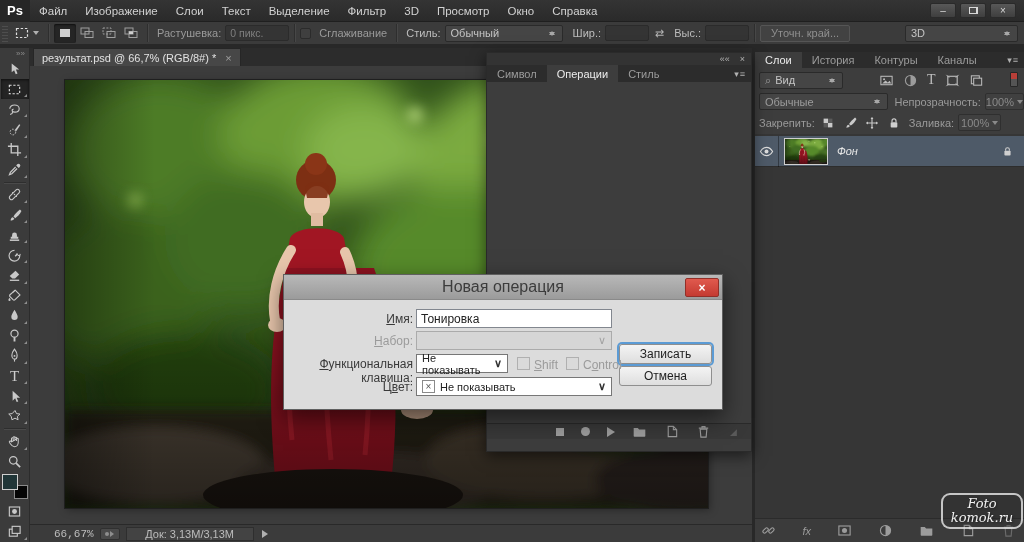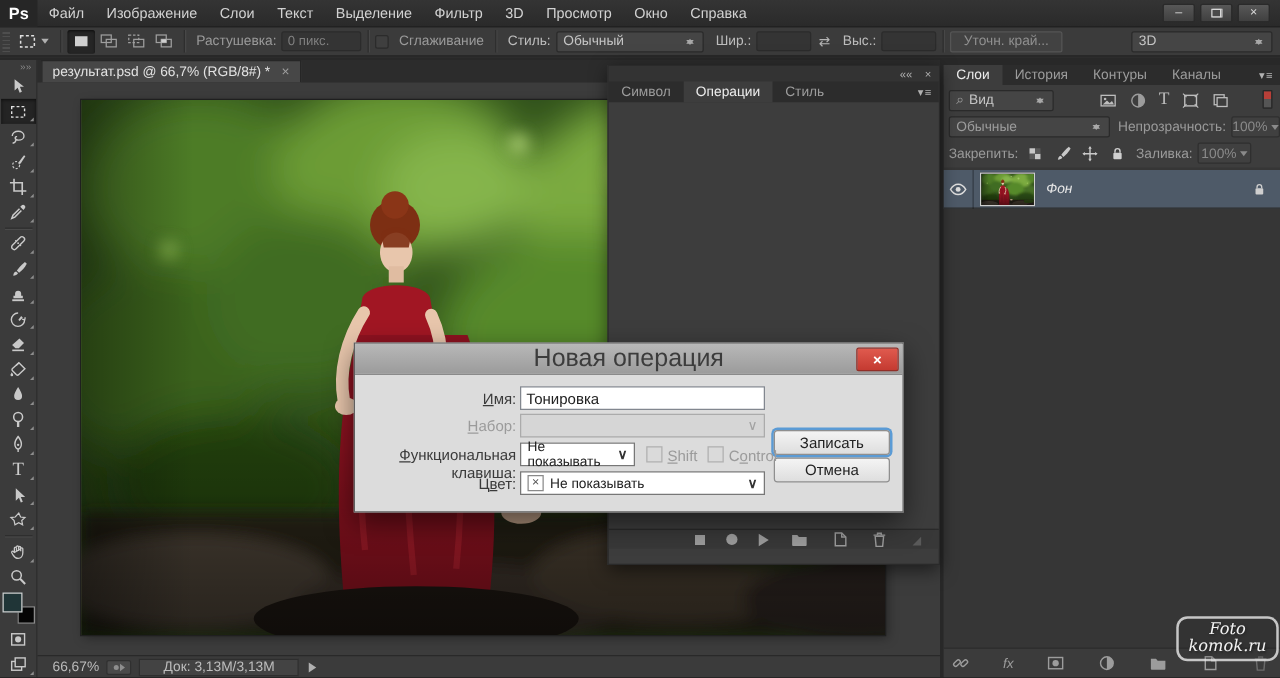--- a/index.html
+++ b/index.html
@@ -56,21 +56,21 @@
   #tabbar { left:30px; top:48px; width:722px; height:18px; background:#2c2c2c; display:flex; align-items:flex-end; }
   #doc-tab { height:18px; margin-left:3px; padding:0 8px; background:#474747; border:1px solid #262626; border-bottom:none; display:flex; align-items:center; gap:9px; color:#e2e2e2; font-size:11px; }
   #doc-tab .x { color:#9f9f9f; font-size:11px; }
 
   
   #canvas { left:30px; top:66px; width:722px; height:458px; background:#3c3c3c; overflow:hidden; }
   #photo { position:absolute; left:35px; top:14px; width:643px; height:428px; box-shadow:0 0 0 1px #1f1f1f, 2px 2px 8px rgba(0,0,0,.35); }
 
   
   #statusbar { left:30px; top:524px; width:722px; height:18px; background:#3b3b3b; border-top:1px solid #292929; display:flex; align-items:center; color:#bdbdbd; }
-  #status-zoom { margin-left:12px; }
+  #status-zoom { margin-left:24px;font-family:Liberation Mono, monospace; }
   #scrub-icon { width:20px; height:12px; background:#4a4a4a; border:1px solid #303030; border-radius:2px; margin:0 6px; display:flex; align-items:center; justify-content:center; gap:1px; }
   #scrub-icon i { display:block; width:4px; height:4px; border-radius:50%; background:#8e8e8e; }
   #scrub-icon b { display:block; width:0; height:0; border-top:3px solid transparent; border-bottom:3px solid transparent; border-left:4px solid #8e8e8e; }
   #doc-well { width:128px; height:14px; background:#434343; border:1px solid #2e2e2e; display:flex; align-items:center; justify-content:center; color:#bdbdbd; }
   #status-arrow { margin-left:8px; width:0; height:0; border-top:4px solid transparent; border-bottom:4px solid transparent; border-left:6px solid #b0b0b0; }
 
   
   #floatpanel { left:486px; top:52px; width:266px; height:400px; background:#3d3d3d; box-shadow:0 4px 14px rgba(0,0,0,.55); border:1px solid #2a2a2a; }
   #fp-header { height:12px; background:#333; display:flex; justify-content:flex-end; align-items:center; gap:10px; padding:0 6px; color:#b2b2b2; font-size:9px; line-height:12px; }
   #fp-tabs { height:17px; background:#2c2c2c; display:flex; align-items:stretch; }
@@ -79,21 +79,21 @@
   .pmenu { margin-left:auto; color:#b2b2b2; font-size:9px; display:flex; align-items:center; padding-right:5px; letter-spacing:1px; }
   #fp-body { height:341px; background:#3d3d3d; }
   #fp-actions { height:16px; background:#383838; border-top:1px solid #2a2a2a; display:flex; align-items:center; justify-content:flex-end; gap:17px; padding-right:14px; }
   .act-stop { width:8px; height:8px; background:#9c9c9c; }
   .act-rec { width:9px; height:9px; border-radius:50%; background:#9c9c9c; }
   .act-play { width:0; height:0; border-top:5px solid transparent; border-bottom:5px solid transparent; border-left:8px solid #9c9c9c; }
   .grip-corner { color:#5a5a5a; font-size:9px; margin-left:2px; }
 
   
   #dialog { left:283px; top:274px; width:440px; height:136px; background:#dcdcdc; border:1px solid #5f5f5f; box-shadow:0 8px 22px rgba(0,0,0,.55); font-size:12px; color:#3a3a3a; }
-  #dlg-title { height:25px; background:linear-gradient(#b8b8b8,#9b9b9b); border-bottom:1px solid #8a8a8a; display:flex; align-items:center; justify-content:center; font-size:20px; color:#3c3c3c; }
+  #dlg-title { height:25px; background:linear-gradient(#b8b8b8,#9b9b9b); border-bottom:1px solid #8a8a8a; display:flex; align-items:center; justify-content:center; font-size:16px; color:#3c3c3c; }
   #dlg-close { position:absolute; right:3px; top:3px; width:34px; height:19px; background:linear-gradient(#e05a4e,#c43a31); border:1px solid #922f28; border-radius:2px; color:#fff; font-weight:bold; font-size:12px; display:flex; align-items:center; justify-content:center; }
   .dlg-label { position:absolute; text-align:right; width:125px; color:#3a3a3a; }
   .dlg-label.dim { color:#9b9b9b; }
   .dlg-input { position:absolute; left:132px; width:196px; height:19px; background:#fff; border:1px solid #82878f; font-size:12px; color:#222; padding:0 4px; font-family:"Liberation Sans",sans-serif; }
   .dlg-combo { position:absolute; height:19px; background:#fff; border:1px solid #777; display:flex; align-items:center; padding:0 5px; color:#222; }
   .dlg-combo.disabled { background:#d6d6d6; border-color:#ababab; color:#9b9b9b; }
   .dlg-combo .vee { margin-left:auto; font-weight:bold; color:#333; font-size:11px; }
   .dlg-combo.disabled .vee { color:#a2a2a2; font-weight:normal; }
   .dlg-btn { position:absolute; left:335px; width:93px; height:20px; background:linear-gradient(#f4f4f4,#dedede); border:1px solid #8f8f8f; border-radius:3px; display:flex; align-items:center; justify-content:center; color:#222;margin-top:36px; }
   .dlg-btn.default { box-shadow:0 0 0 2px #5b9bd5; }

